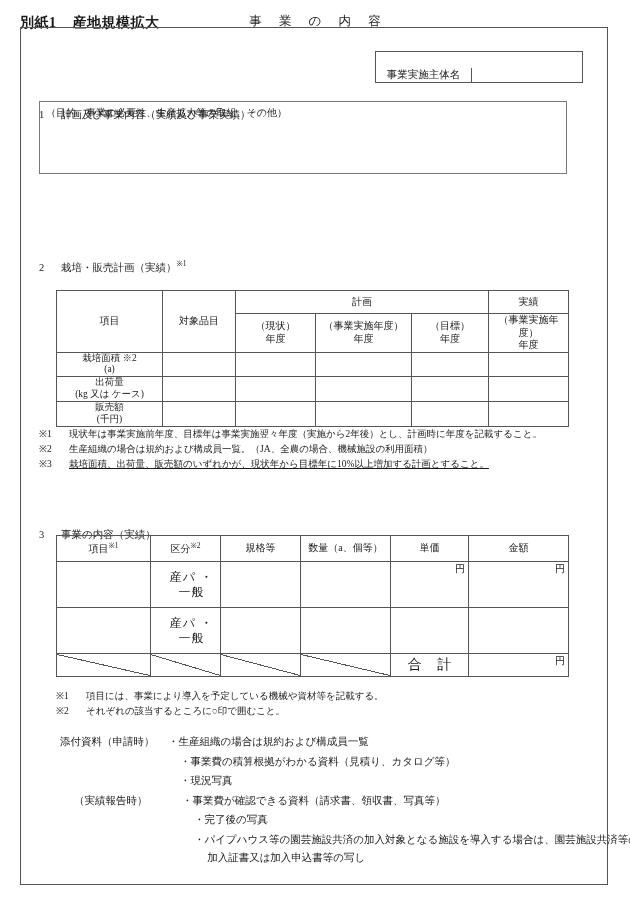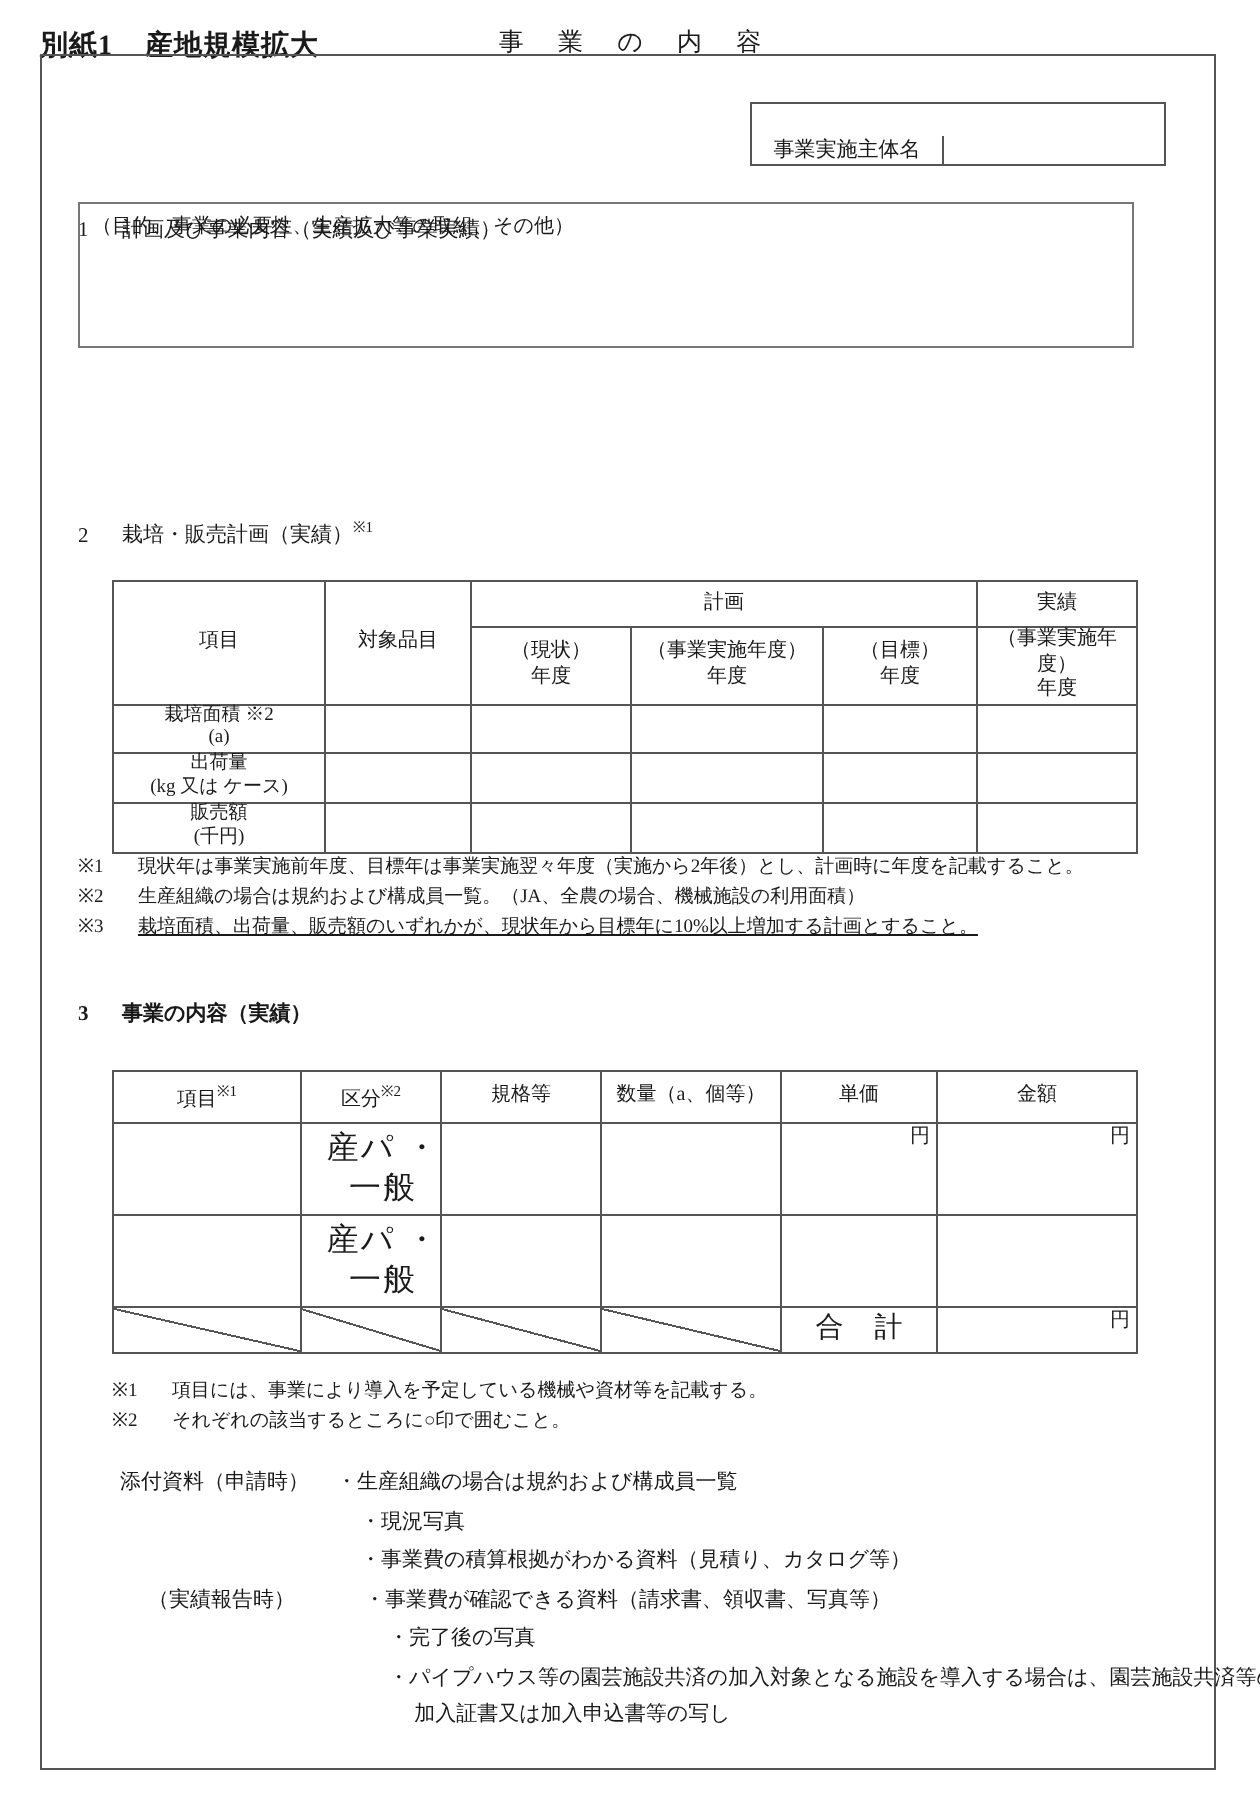--- a/index.html
+++ b/index.html
@@ -141,21 +141,21 @@
   #tbl-biz .r-last td { height: 22px; }
   #tbl-biz .yen-cell {
     position: relative;
   }
   #tbl-biz .yen-mark {
     position: absolute;
     right: 3px;
     top: 1px;
     font-size: 10px;
   }
-  #tbl-biz .cat-cell { font-size: 16px; letter-spacing: 1px; padding-left: 12px; }
+  #tbl-biz .cat-cell { font-size: 12px; letter-spacing: 1px; padding-left: 12px; }
   .diag {
     position: relative;
     overflow: hidden;
   }
   .diag::after {
     content: "";
     position: absolute;
     left: -2px; right: -2px; top: 0; bottom: 0;
     background:
       linear-gradient(to top right,
@@ -296,21 +296,21 @@
 <div class="note" style="left:39px; top:428px;">
   <span class="mk">※1</span><span>現状年は事業実施前年度、目標年は事業実施翌々年度（実施から2年後）とし、計画時に年度を記載すること。</span>
 </div>
 <div class="note" style="left:39px; top:443px;">
   <span class="mk">※2</span><span>生産組織の場合は規約および構成員一覧。（JA、全農の場合、機械施設の利用面積）</span>
 </div>
 <div class="note" style="left:39px; top:458px;">
   <span class="mk">※3</span><u>栽培面積、出荷量、販売額のいずれかが、現状年から目標年に10%以上増加する計画とすること。</u>
 </div>
 
-<div class="sec-head" style="left:39px; top:500px;font-weight:bold;">
+<div class="sec-head" style="left:39px; top:528px;">
   <span class="num">3</span><span>事業の内容（実績）</span>
 </div>
 
 <table class="grid" id="tbl-biz">
   <colgroup>
     <col style="width:94px">
       <col style="width:70px">
       <col style="width:80px">
       <col style="width:90px">
       <col style="width:78px">
@@ -366,22 +366,22 @@
 </div>
 <div class="note" style="left:56px; top:705px;">
   <span class="mk">※2</span><span>それぞれの該当するところに○印で囲むこと。</span>
 </div>
 
 <div class="attach">
   <div class="att-row">
     <div class="att-key">添付資料（申請時）</div>
     <div class="att-val">
       <span>・生産組織の場合は規約および構成員一覧</span>
+      <span class="cont">・事業費の積算根拠がわかる資料（見積り、カタログ等）</span>
       <span class="cont">・現況写真</span>
-      <span class="cont">・事業費の積算根拠がわかる資料（見積り、カタログ等）</span>
     </div>
   </div>
 
   <div class="att-row" style="margin-top:2px;">
     <div class="att-key indent">（実績報告時）</div>
     <div class="att-val">
       <span>・事業費が確認できる資料（請求書、領収書、写真等）</span>
       <span class="cont">・完了後の写真</span>
       <span class="cont">・パイプハウス等の園芸施設共済の加入対象となる施設を導入する場合は、園芸施設共済等の</span>
       <span class="cont" style="margin-top:8px;">　 加入証書又は加入申込書等の写し</span>

